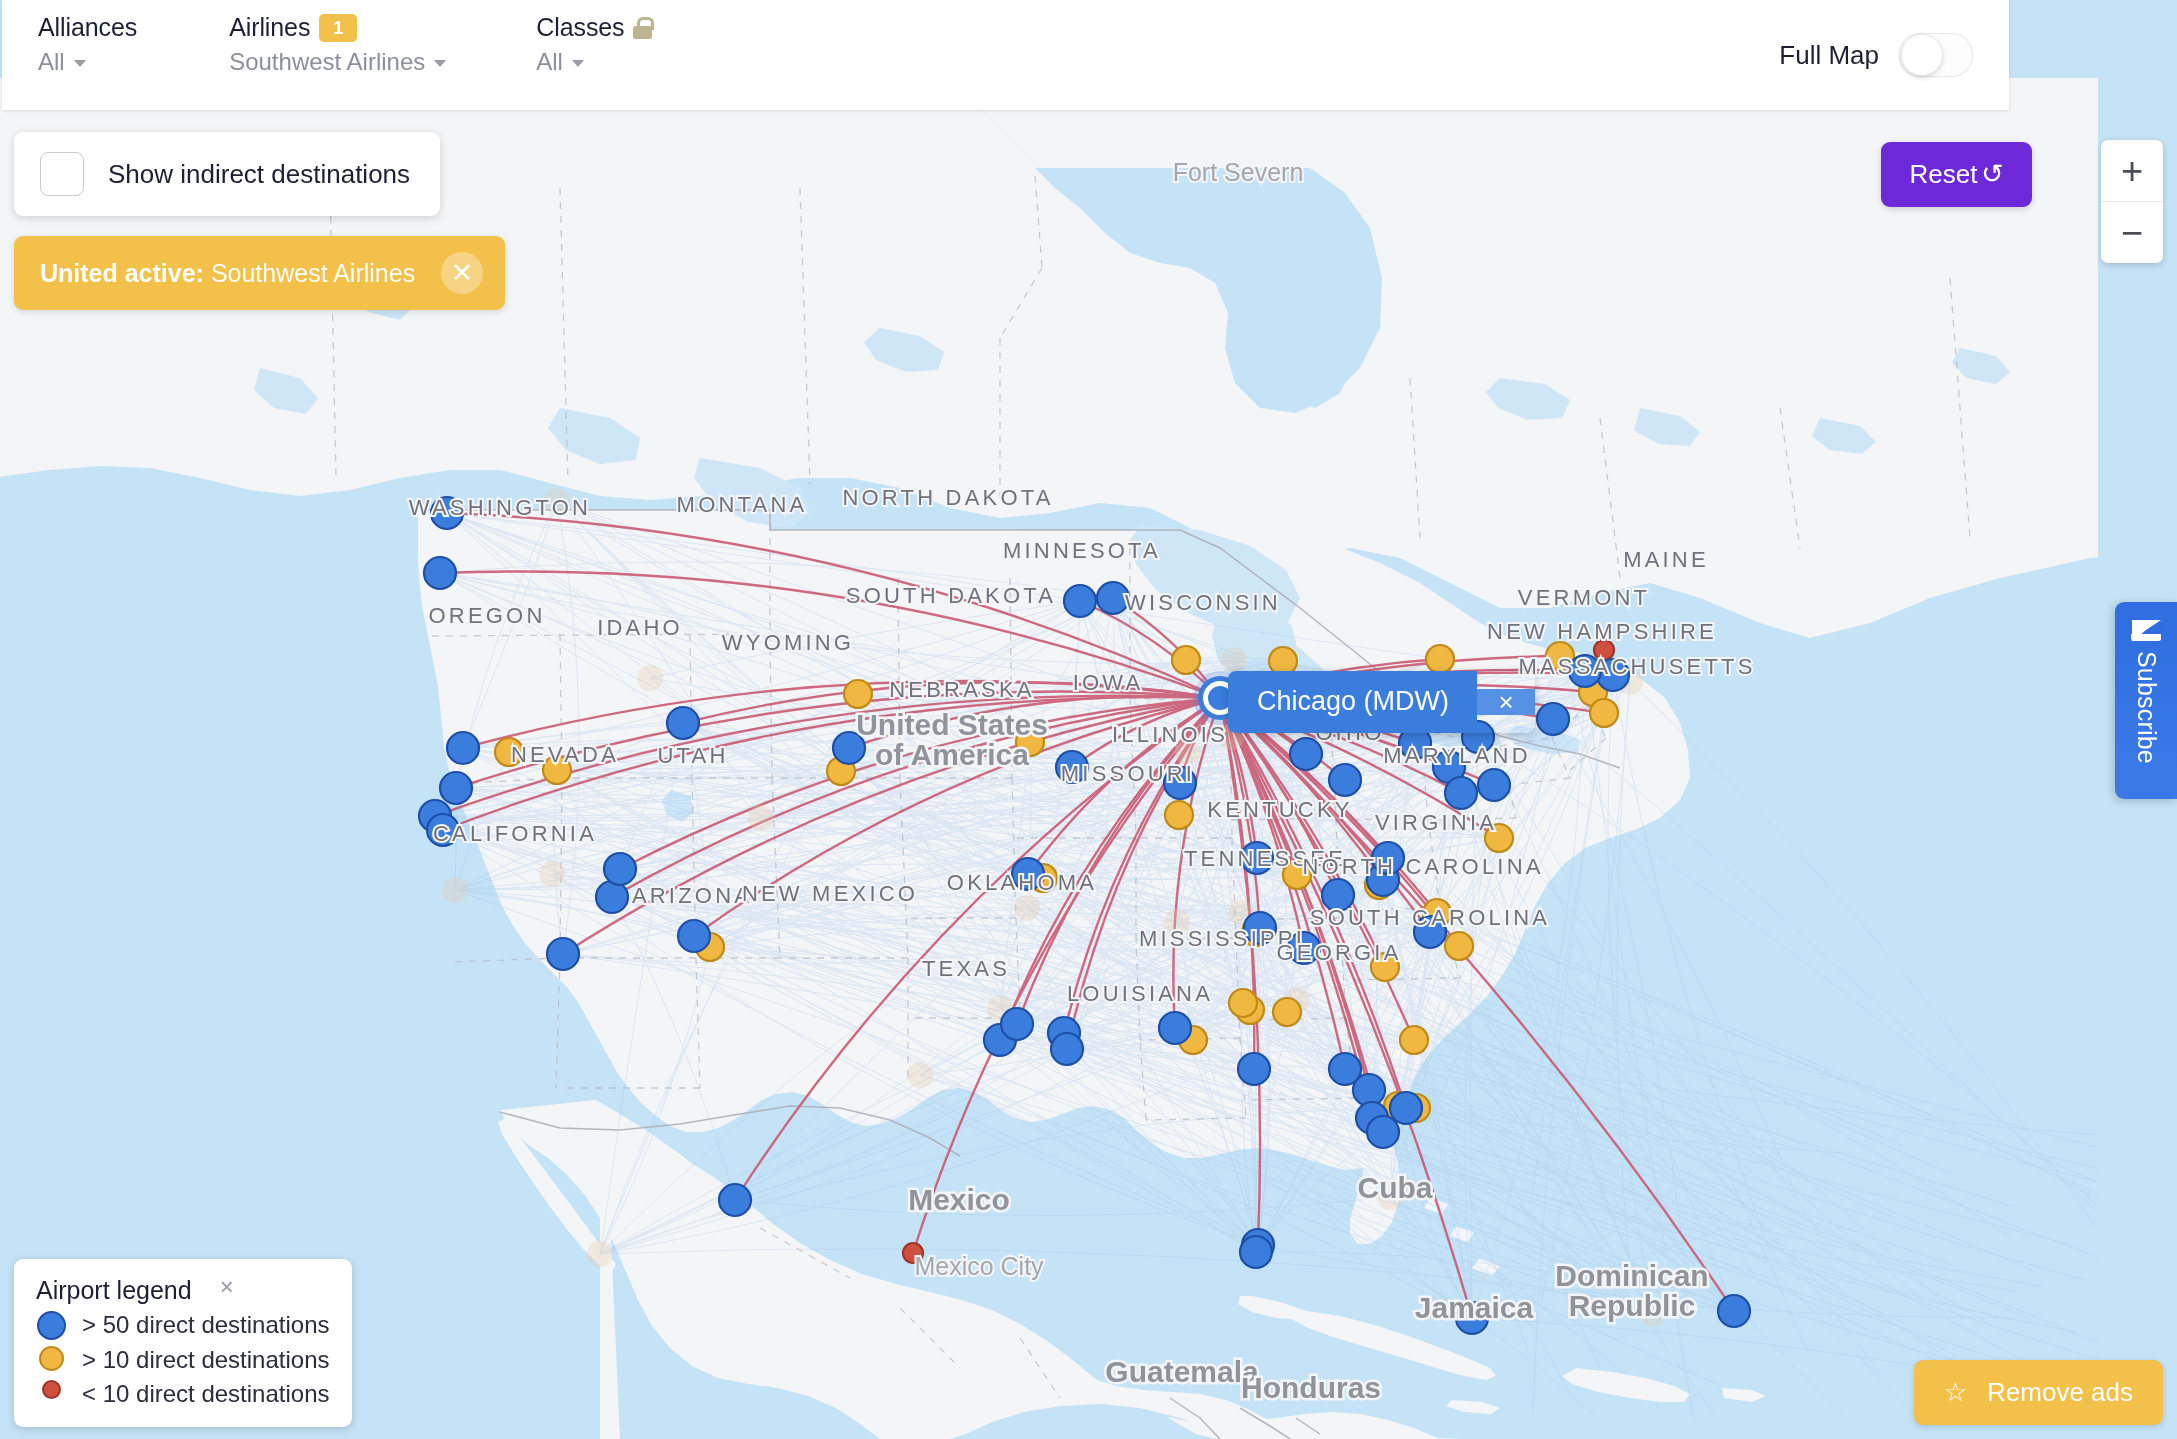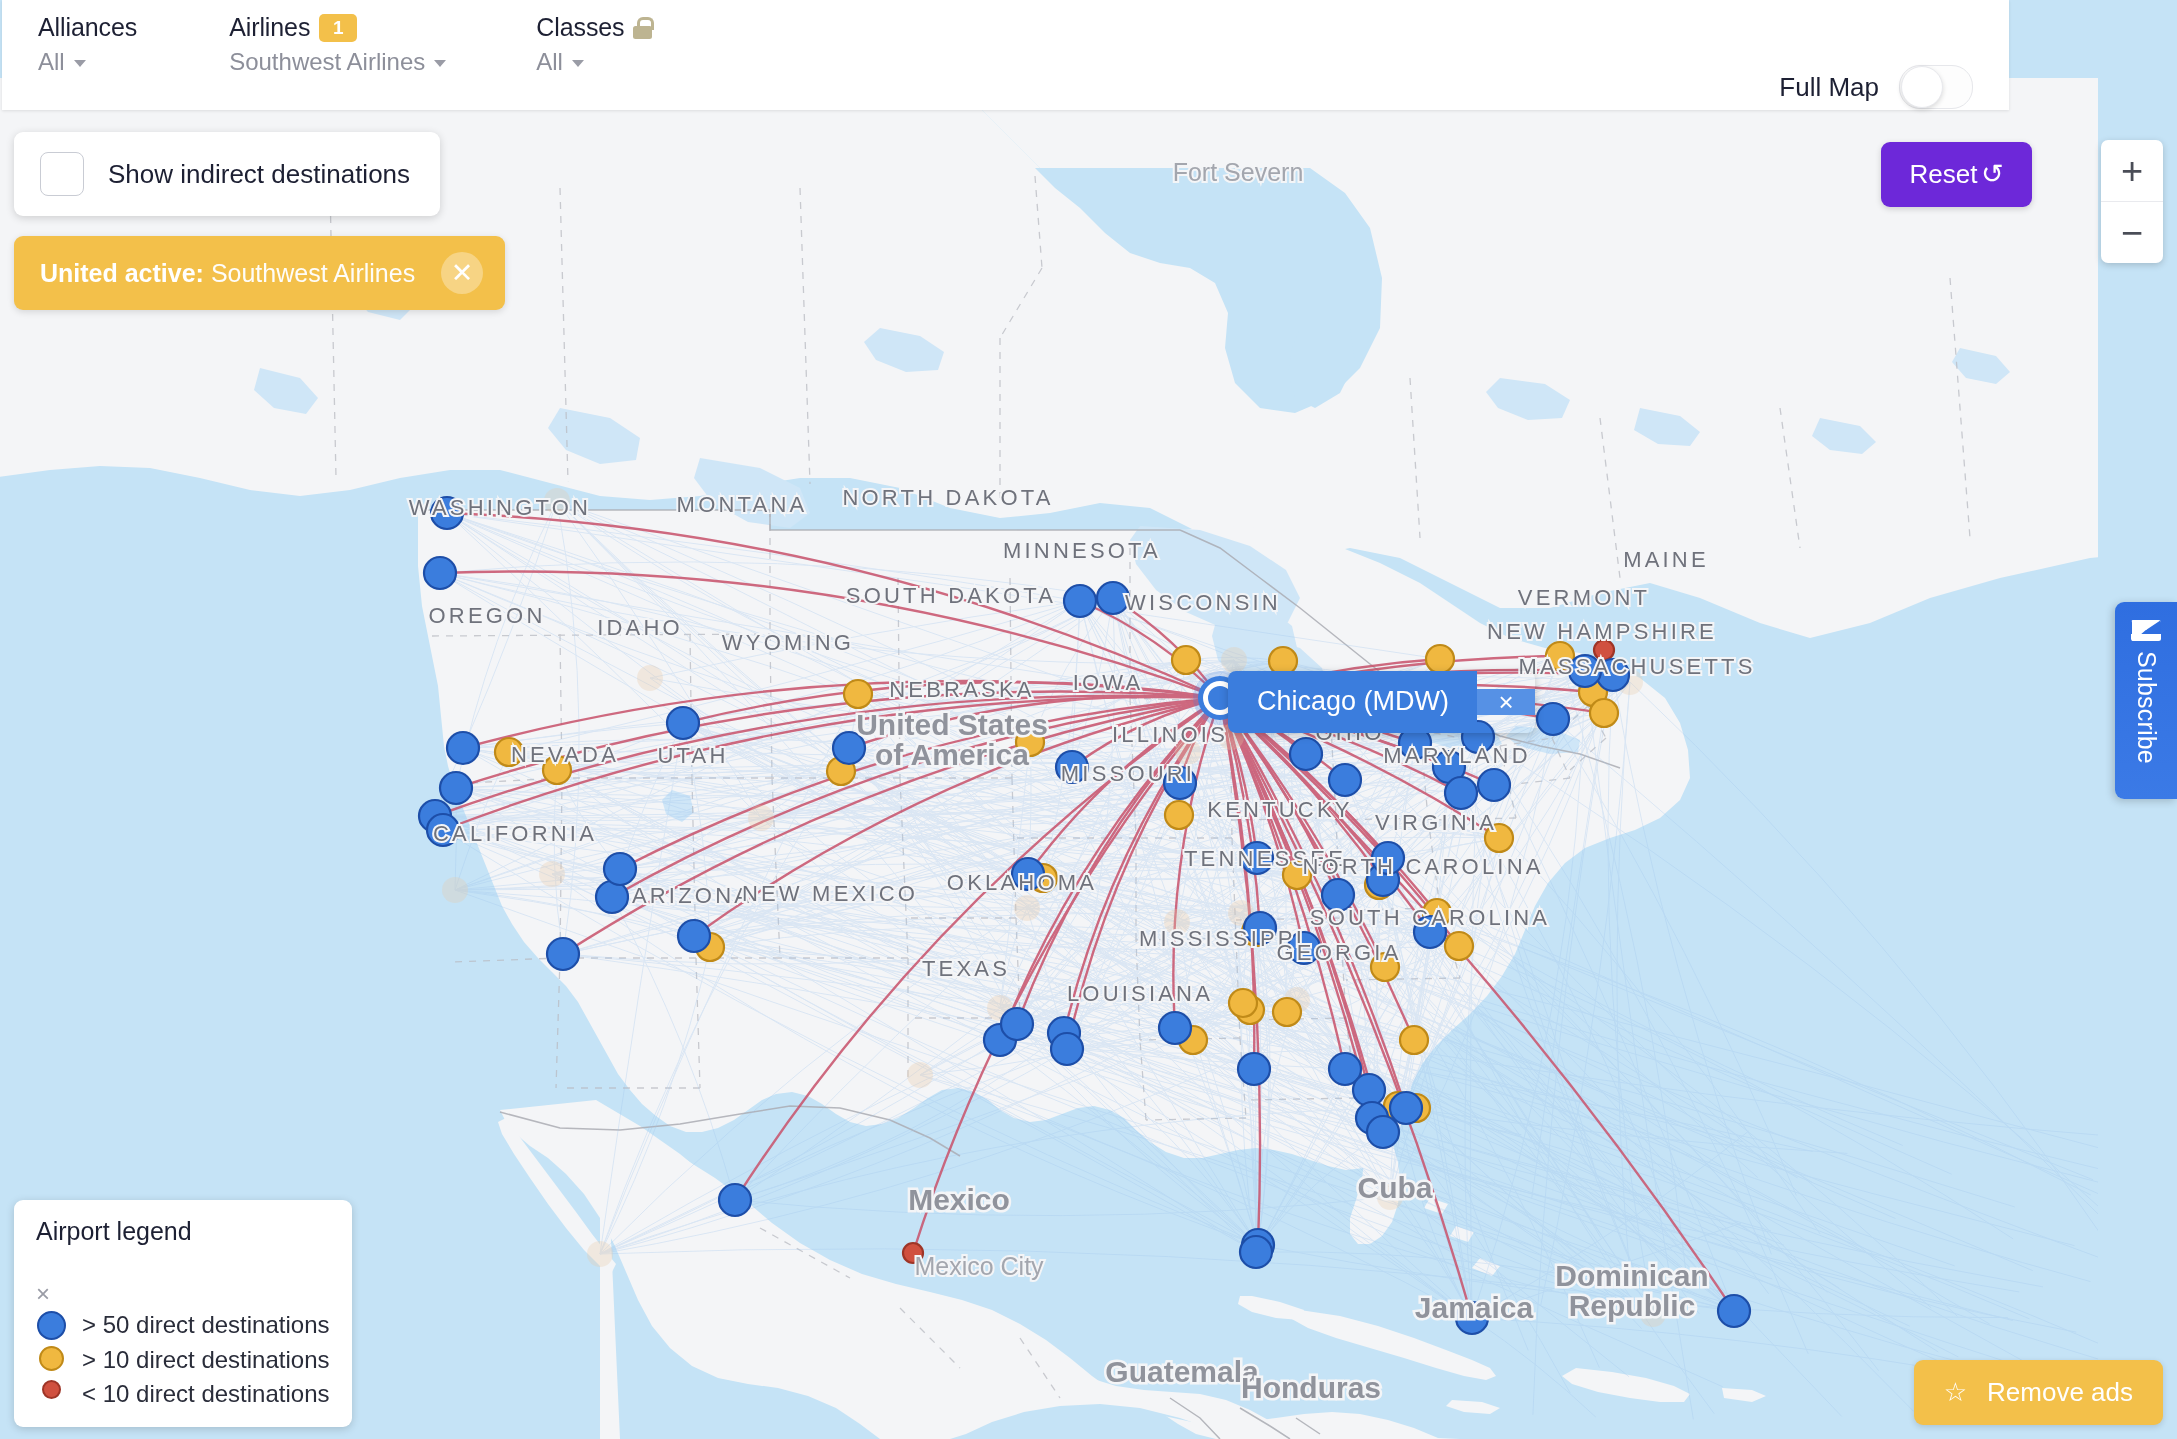--- a/index.html
+++ b/index.html
@@ -48,21 +48,21 @@
     display: flex; align-items: center; gap: 9px;
     font-size: 24px; color: #8d8f9a; margin-top: 6px; font-weight: 400;
   }
   .chev {
     width: 0; height: 0; border-left: 6px solid transparent;
     border-right: 6px solid transparent; border-top: 7px solid #9a9ca6;
     margin-top: 3px;
   }
   .fullmap {
     position: absolute; right: 36px; top: 0; height: 110px;
-    display: flex; align-items: center; gap: 20px; margin-top: 32px;
+    display: flex; align-items: center; gap: 20px;
   }
   .fullmap-label { font-size: 26px; color: #1d2033; }
   .toggle {
     width: 72px; height: 42px; border-radius: 21px;
     background: #fdfdfd; border: 1.5px solid #e6e7eb;
     position: relative;
   }
   .toggle .knob {
     position: absolute; left: 1px; top: 0px;
     width: 40px; height: 40px; border-radius: 50%;
@@ -169,22 +169,22 @@
     box-shadow: 0 2px 6px rgba(0,0,0,.14);
   }
 
   .legend {
     position: absolute; left: 14px; bottom: 12px; z-index: 40;
     background: #fff; border-radius: 9px;
     box-shadow: 0 2px 9px rgba(0,0,0,.17);
     padding: 17px 22px 19px 22px; min-width: 290px;
   }
   .legend-head {
-    display: flex; align-items: flex-start; justify-content: flex-end;
-    gap: 37px; margin-bottom: 6px; flex-direction: column;
+    display: flex; align-items: flex-start; justify-content: flex-start;
+    gap: 28px; margin-bottom: 6px;
   }
   .legend-title { font-size: 25px; color: #1d2033; }
   .legend-x { font-size: 24px; color: #9a9ca6; line-height: .9; }
   .legend-row { display: flex; align-items: flex-start; gap: 15px; margin-top: 6px; }
   .legend-row .lrlbl { font-size: 24px; color: #2a2d3a; white-space: nowrap; }
   .ldot { border-radius: 50%; flex: none; }
   .ldot.big  { width: 25px; height: 25px; background: #3b7ddd; border: 2px solid #1d4ea8; margin: 0 1px; }
   .ldot.mid  { width: 21px; height: 21px; background: #f0b840; border: 2px solid #c08a18; margin: 0 3px; }
   .ldot.sml  { width: 15px; height: 15px; background: #d0503f; border: 2px solid #9e3527; margin: 0 6px; }
 

